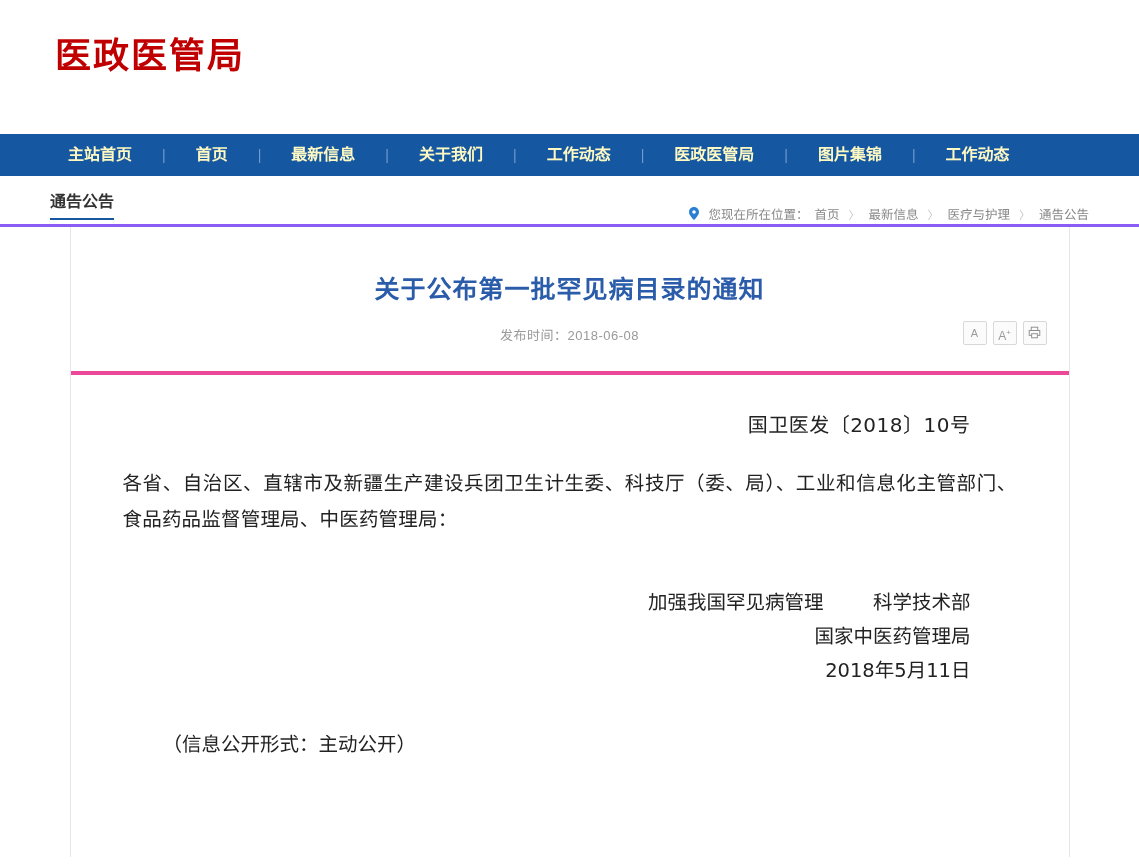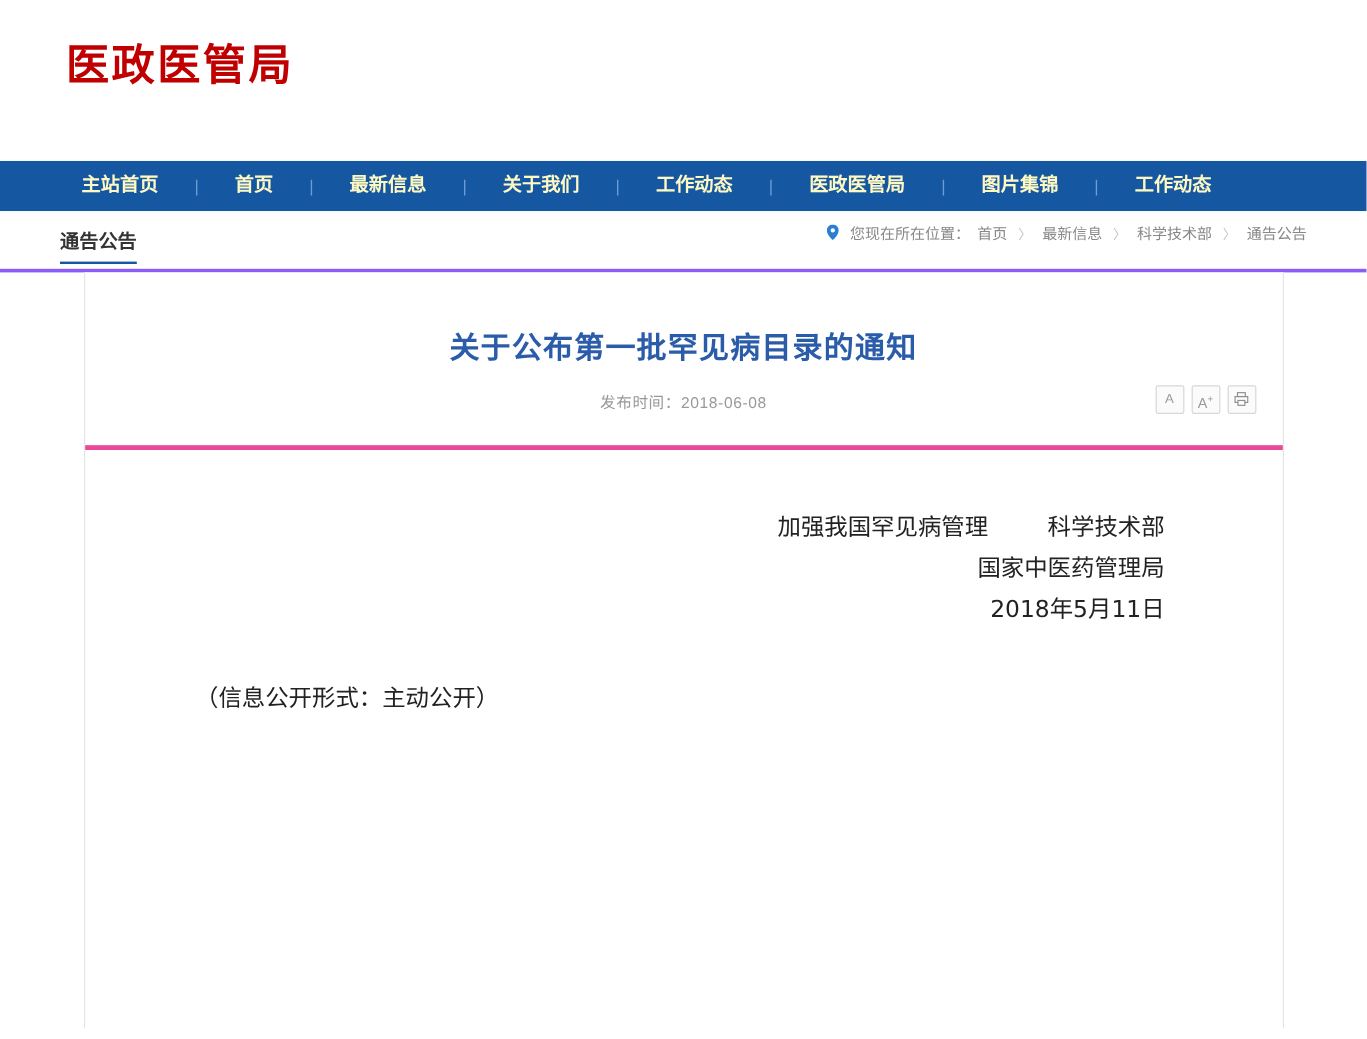--- a/index.html
+++ b/index.html
@@ -77,21 +77,21 @@
     top: 12px;
     font-size: 16px;
     font-weight: bold;
     color: #333;
     padding-bottom: 6px;
     border-bottom: 2px solid #1557a0;
   }
   .breadcrumb {
     position: absolute;
     right: 50px;
-    top: 8px;
+    top: 28px;
     font-size: 12.5px;
     color: #888;
     display: flex;
     align-items: center;
     gap: 6px;
     text-align: right;
   }
   .breadcrumb .pin {
     display: inline-block;
     width: 10px;
@@ -230,21 +230,21 @@
       <span class="pin">
         <svg width="10" height="13" viewBox="0 0 10 13">
             <path d="M5 0C2.2 0 0 2.2 0 5c0 3.6 5 8 5 8s5-4.4 5-8c0-2.8-2.2-5-5-5zm0 6.8A1.8 1.8 0 1 1 5 3.2a1.8 1.8 0 0 1 0 3.6z" fill="#2a7fd4"></path>
           </svg>
       </span>
       <span>您现在所在位置：</span>
       <a href="#">首页</a>
       <span class="crumb-sep">〉</span>
       <a href="#">最新信息</a>
       <span class="crumb-sep">〉</span>
-      <a href="#">科学技术部</a>
+      <a href="#">医疗与护理</a>
       <span class="crumb-sep">〉</span>
       <a href="#">通告公告</a>
     </div>
   </div>
 
   <div class="content-wrap">
 
     <div class="article-title">关于公布第一批罕见病目录的通知</div>
 
     <div class="meta-row">
@@ -262,21 +262,23 @@
                 <rect x="4" y="1.5" width="8" height="4" fill="none" stroke="#8f8f8f" stroke-width="1.2"></rect>
                 <rect x="1.5" y="5.5" width="13" height="6" fill="none" stroke="#8f8f8f" stroke-width="1.2"></rect>
                 <rect x="4.5" y="9.5" width="7" height="5" fill="#fff" stroke="#8f8f8f" stroke-width="1.2"></rect>
               </svg>
           </span>
         </div>
       </div>
     </div>
 
     <div class="doc-body">
-
+      <div class="doc-number">国卫医发〔2018〕10号</div>
+
+      <div class="para">各省、自治区、直辖市及新疆生产建设兵团卫生计生委、科技厅（委、局）、工业和信息化主管部门、食品药品监督管理局、中医药管理局：</div>
 
       <div class="signature">
         <div class="sig-line">加强我国罕见病管理        科学技术部</div>
         <div class="sig-line">国家中医药管理局</div>
         <div class="sig-line">2018年5月11日</div>
       </div>
 
       <div class="footer-note">（信息公开形式：主动公开）</div>
     </div>
 

